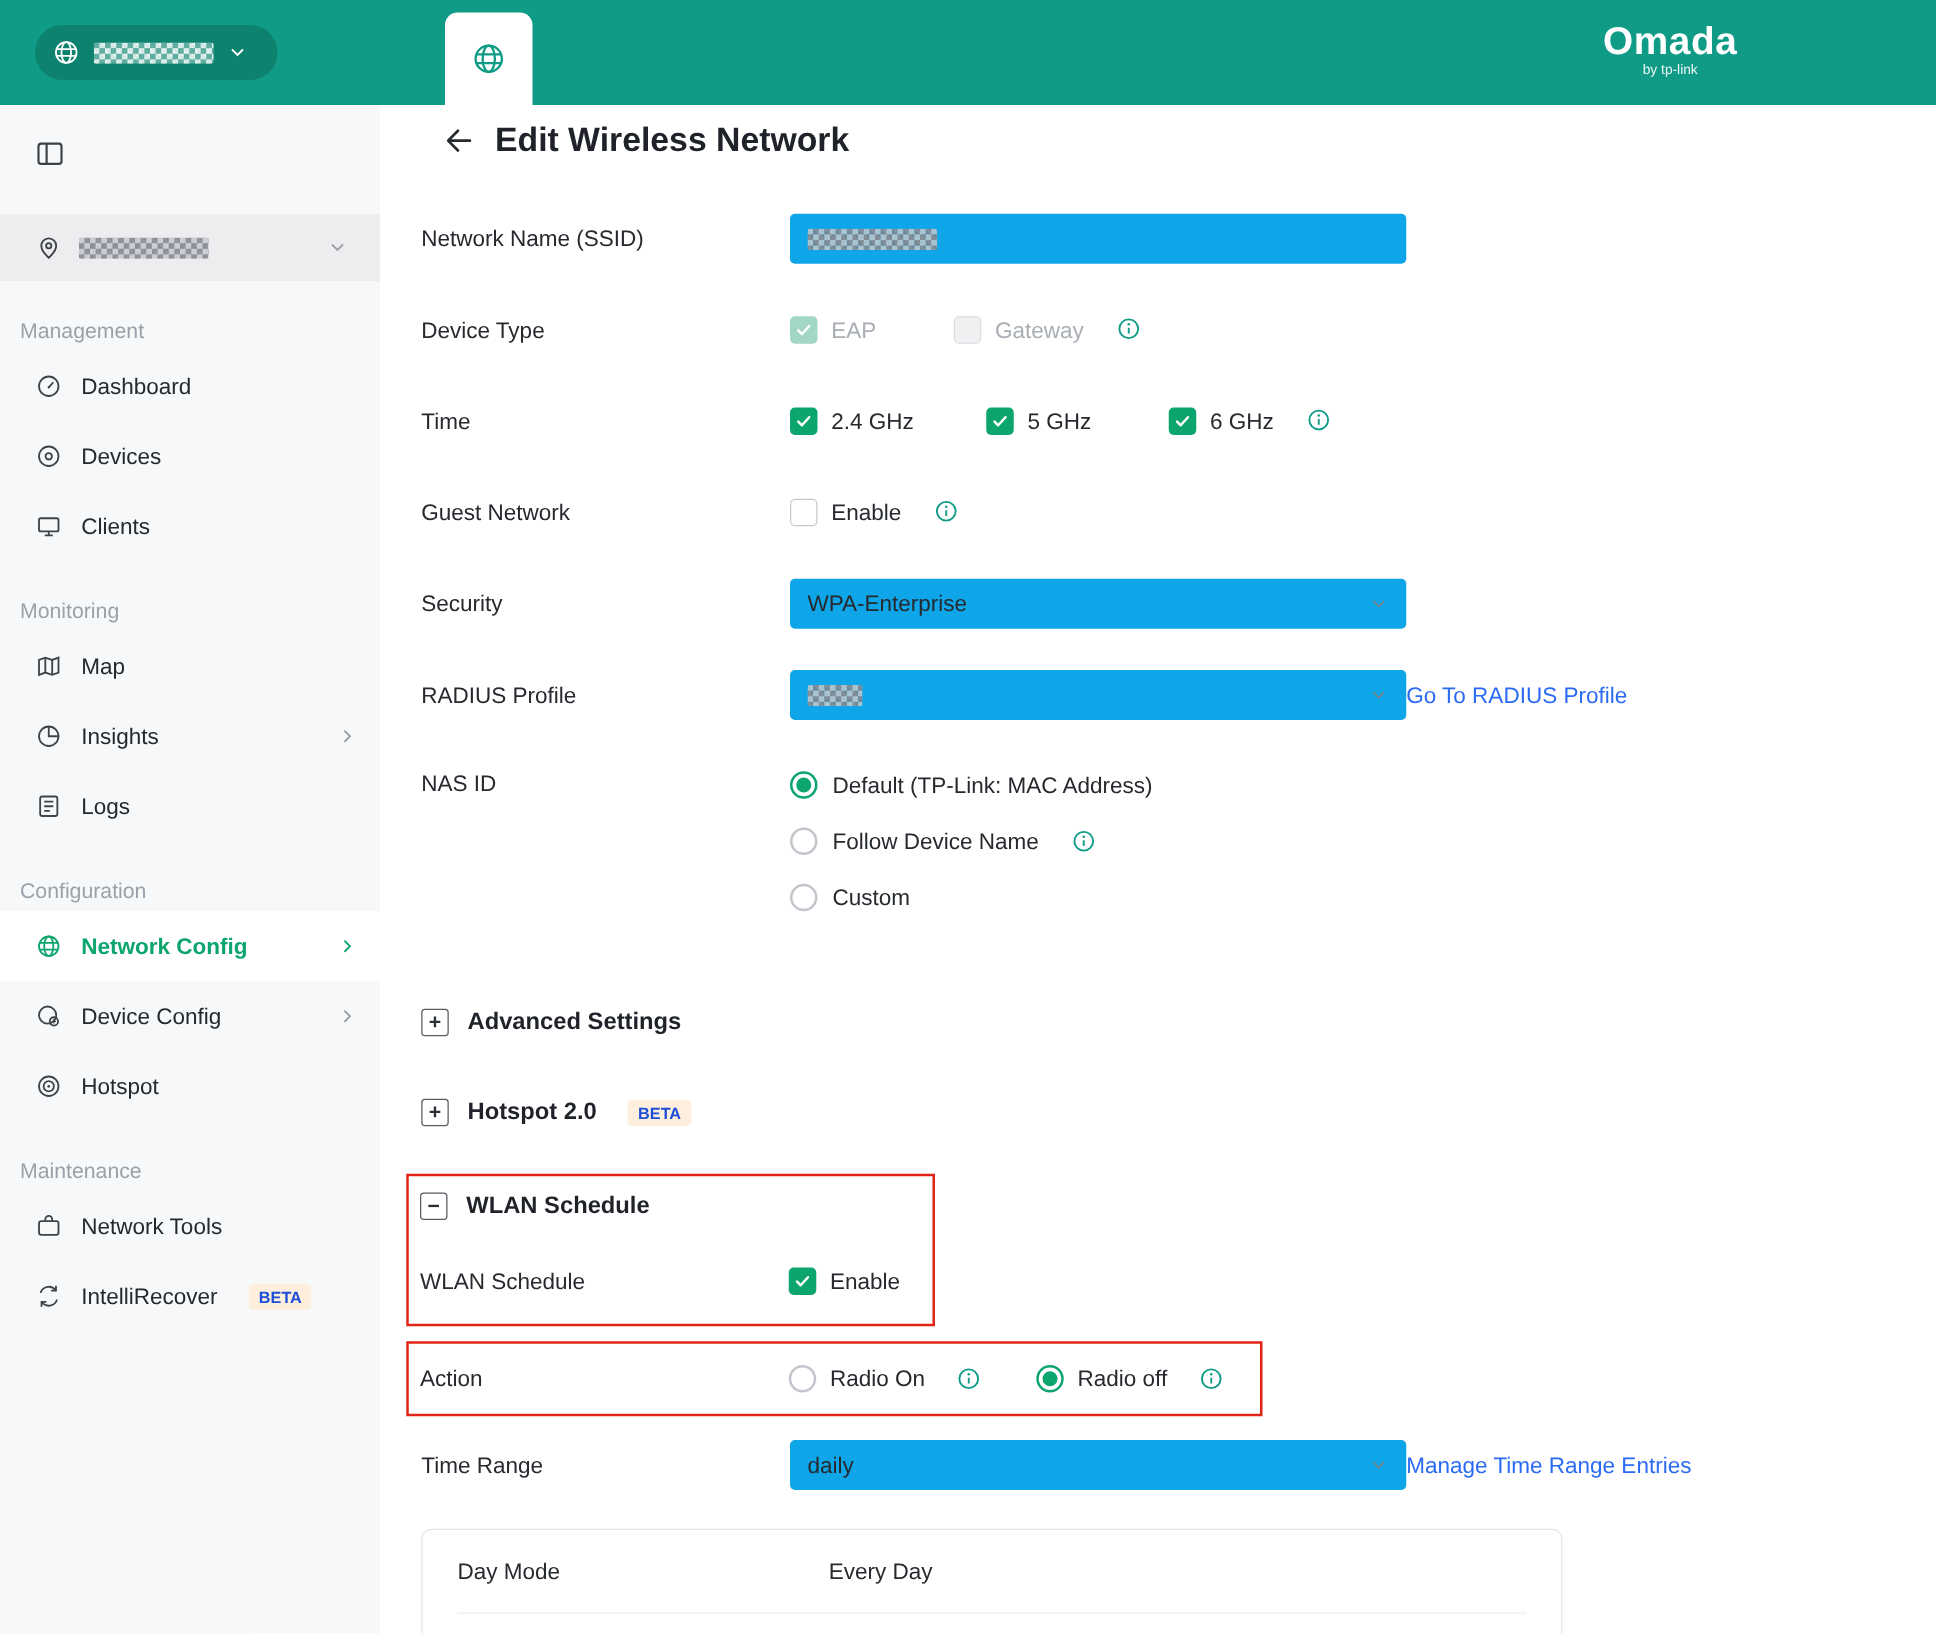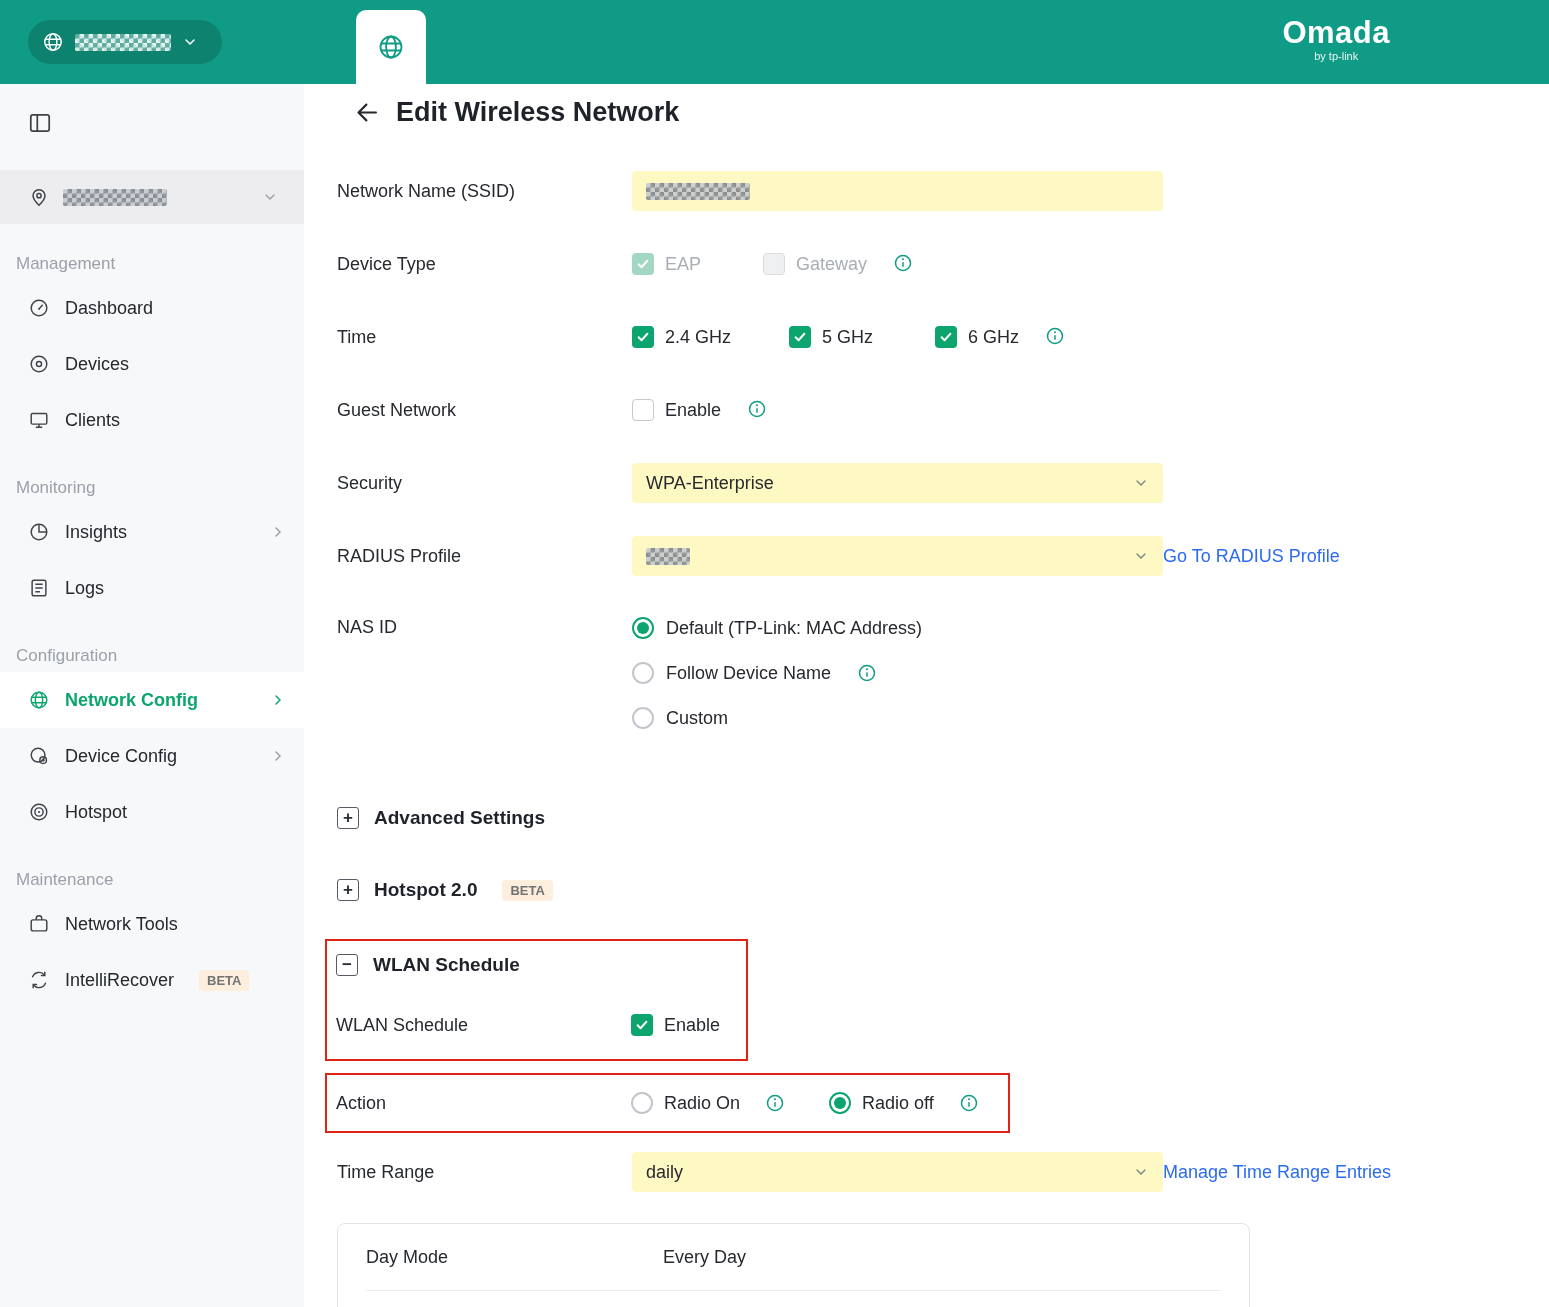--- a/index.html
+++ b/index.html
@@ -33,33 +33,33 @@
   .collapse-btn{margin:26px 0 0 27px;width:26px;height:26px;background:none;border:none;color:#3c4148;cursor:pointer;padding:0}
   .site-row{margin-top:30px;height:54px;background:#ededef;display:flex;align-items:center;gap:13px;padding:0 26px 0 28px;cursor:pointer;color:#3c4148}
   .site-row .spacer{flex:1}
   .section-label{margin:30px 0 6px 16px;color:#9ba1a9;font-size:17px}
   .nav-item{height:56px;display:flex;align-items:center;gap:15px;padding:0 18px 0 28px;font-size:18px;color:#24292e;cursor:pointer}
   .nav-item .ic{color:#3f444b;flex-shrink:0}
   .nav-item .grow{flex:1}
   .nav-item.active{background:#fff;color:#0ca56e;font-weight:bold}
   .nav-item.active .ic,.nav-item.active .chev-right{color:#0ca56e}
   .chev-right{color:#9ba1a9}
-  .beta{font-size:13px;color:#737373;background:#fdeedd;border-radius:4px;padding:3px 8px;margin-left:10px;font-weight:bold}
+  .beta{font-size:13px;color:#1d4ed8;background:#fdeedd;border-radius:4px;padding:3px 8px;margin-left:10px;font-weight:bold}
 
   
   .content{position:absolute;left:304px;top:84px;width:1245px;height:1223px;background:#fff;overflow:hidden}
   .page-head{display:flex;align-items:center;gap:15px;margin:13px 0 0 50px}
   .back-btn{cursor:pointer}
   h1{font-size:27px;font-weight:bold;color:#1f2329}
   .form{margin:43px 0 0 33px}
   .row{display:flex;align-items:center;min-height:40px;margin-bottom:33px}
   .lbl{width:295px;font-size:18px;color:#26292e;flex-shrink:0}
   .ctrl{display:flex;align-items:flex-start}
 
-  .field{width:531px;height:40px;background:#fef9c3;border-radius:4px;display:flex;align-items:center;
+  .field{width:493px;height:40px;background:#0ea5e9;border-radius:4px;display:flex;align-items:center;
     padding:0 14px;font-size:18px;color:#26292e;cursor:pointer}
   .field .chev{margin-left:auto;color:#7c828a}
   .link{color:#2b6bf3;font-size:18px;cursor:pointer}
 
   .opt{display:flex;align-items:center;gap:11px;font-size:18px;cursor:pointer}
   .cb{width:22px;height:22px;border-radius:4px;flex-shrink:0;display:flex;align-items:center;justify-content:center}
   .cb.checked{background:#0ca56e}
   .cb.checked.disabled{background:#a2d8c3}
   .cb.unchecked{background:#fff;border:1.5px solid #c6cad0}
   .cb.unchecked.disabled{background:#eef0f1;border:1.5px solid #dadcdf}
@@ -158,20 +158,27 @@
     <svg class="ic" width="22" height="22" viewBox="0 0 24 24" fill="none" stroke="currentColor" stroke-width="1.6">
         <rect x="3.5" y="5" width="17" height="11.5" rx="1.5"></rect>
         <path d="M8.5 20h7M12 16.5V20"></path>
       </svg>
     <span>Clients</span>
   </div>
 
   <div class="section-label">Monitoring</div>
   <div class="nav-item">
     <svg class="ic" width="22" height="22" viewBox="0 0 24 24" fill="none" stroke="currentColor" stroke-width="1.6">
+        <path d="M3.5 6.5l5.5-2 6 2 5.5-2v13l-5.5 2-6-2-5.5 2z"></path>
+        <path d="M9 4.5v13M15 6.5v13"></path>
+      </svg>
+    <span>Map</span>
+  </div>
+  <div class="nav-item">
+    <svg class="ic" width="22" height="22" viewBox="0 0 24 24" fill="none" stroke="currentColor" stroke-width="1.6">
         <circle cx="12" cy="12" r="8.5"></circle>
         <path d="M12 3.5V12h8.5"></path>
       </svg>
     <span>Insights</span>
     <span class="grow"></span>
     <svg class="chev-right" width="16" height="16" viewBox="0 0 24 24" fill="none" stroke="currentColor" stroke-width="2.2" stroke-linecap="round">
         <path d="M9 6l6 6-6 6"></path>
       </svg>
   </div>
   <div class="nav-item">

